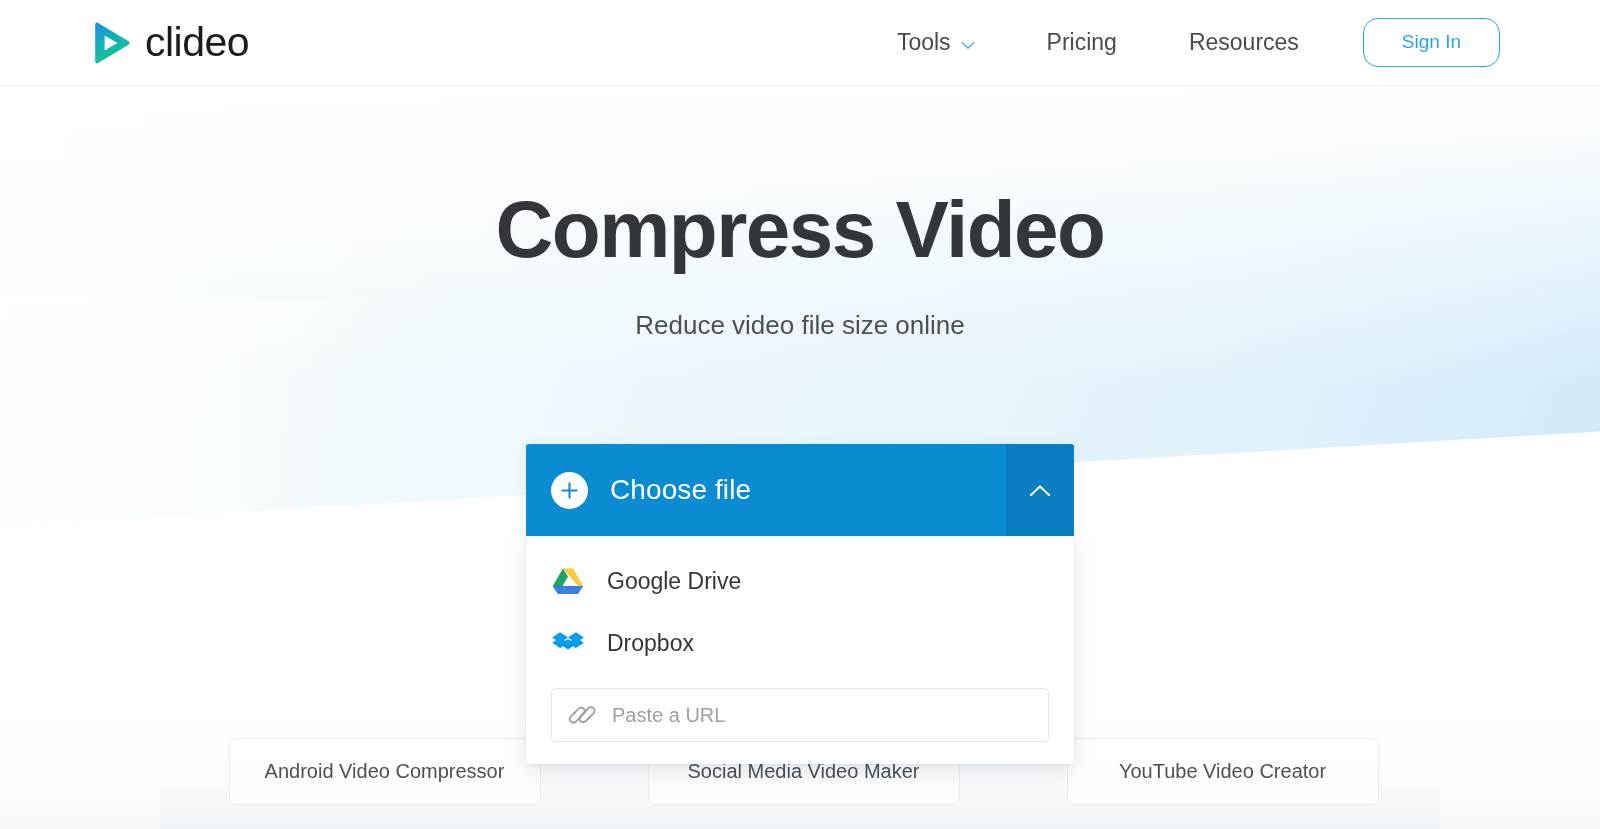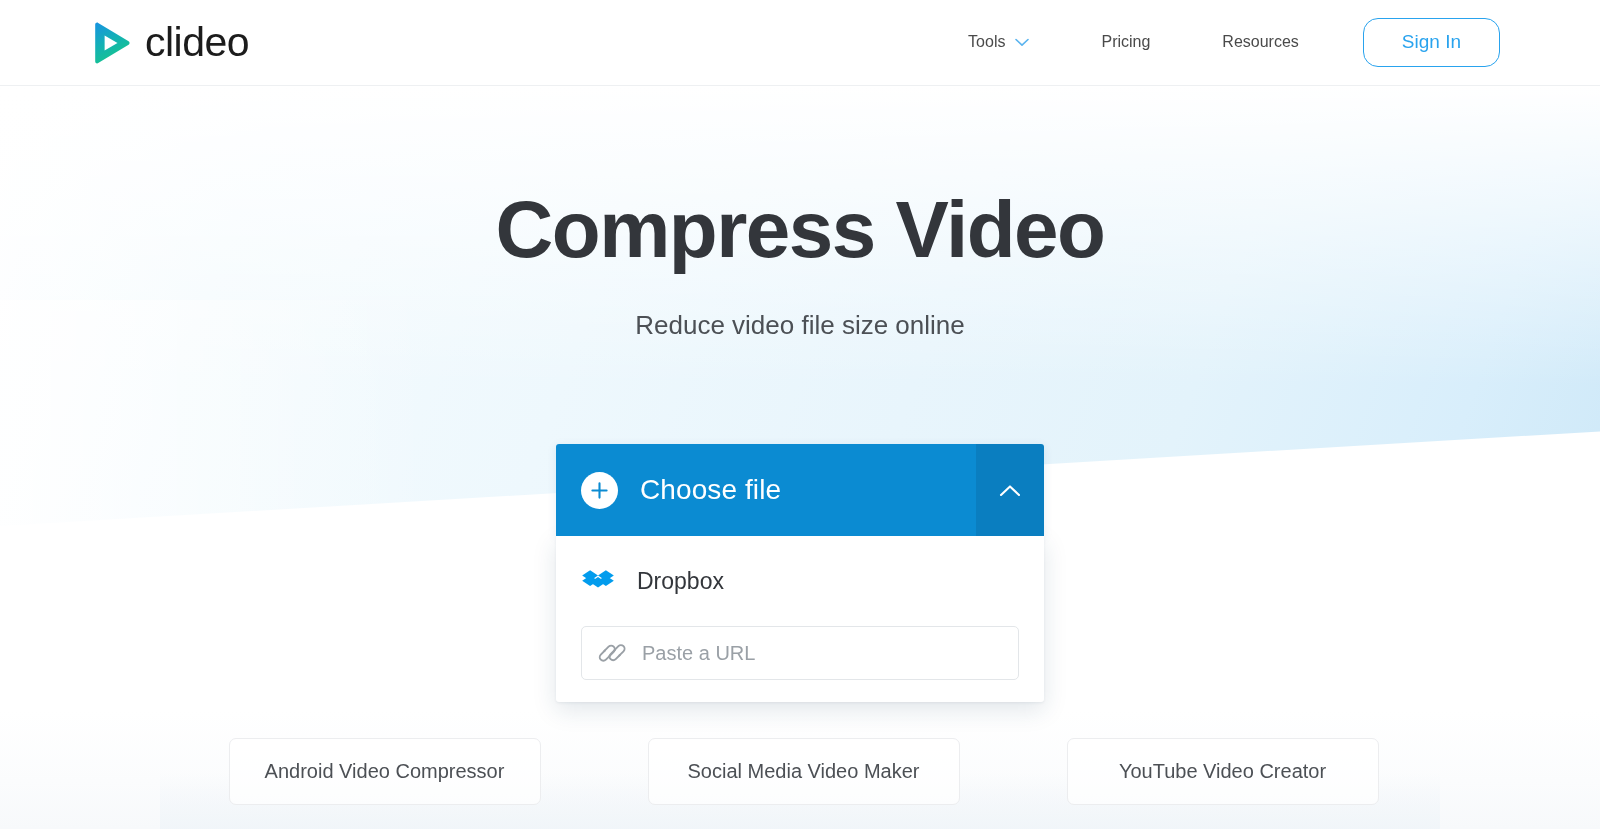--- a/index.html
+++ b/index.html
@@ -100,21 +100,21 @@
   .nav {
     margin-left: auto;
     display: flex;
     align-items: center;
     gap: 0;
   }
   .nav-item {
     display: flex;
     align-items: flex-start;
     gap: 10px;
-    font-size: 16px;
+    font-size: 23px;
     color: #4a4a4a;
     padding: 10px 36px;
     cursor: pointer;
     white-space: nowrap;
   }
   .chev-down {
     width: 14px; height: 9px;
     display: inline-block;
   }
   .signin-btn {
@@ -150,21 +150,21 @@
     color: #4c5055;
     font-weight: 400;
   }
 
   
   #uploader {
     position: absolute;
     left: 50%;
     transform: translateX(-50%);
     top: 444px;
-    width: 488px;
+    width: 548px;
     z-index: 30;
   }
 
   .choose-row {
     display: flex;
     height: 92px;
     border-radius: 3px 3px 0 0;
     overflow: hidden;
     box-shadow: 0 2px 10px rgba(0,90,150,.10);
   }
@@ -347,20 +347,30 @@
       <span>
         <svg class="chev-up" viewBox="0 0 22 13">
           <path d="M2 11 L11 2.4 L20 11" fill="none" stroke="#ffffff" stroke-width="2.1" stroke-linecap="round" stroke-linejoin="round"></path>
         </svg>
       </span>
     </div>
   </div>
 
   <div class="dropdown">
 
+    <div class="dd-item">
+      <span>
+        <svg class="dd-icon" viewBox="0 0 34 34">
+          <path d="M11.9 4.4 L22.1 4.4 L32.2 22.0 L27.1 22.0 Z" fill="#ffc83d"></path>
+          <path d="M11.9 4.4 L1.8 22.0 L6.9 30.0 L17.0 12.4 Z" fill="#1da462"></path>
+          <path d="M1.8 22.0 L32.2 22.0 L27.1 30.0 L6.9 30.0 Z" fill="#3c7fe0"></path>
+        </svg>
+      </span>
+      <span class="dd-label">Google Drive</span>
+    </div>
 
     <div class="dd-item">
       <span>
         <svg class="dd-icon" viewBox="0 0 34 34">
           <g fill="#029ced">
             <path d="M9.1 6.2 L1.2 11.5 L9.1 16.8 L17.0 11.5 Z"></path>
             <path d="M24.9 6.2 L17.0 11.5 L24.9 16.8 L32.8 11.5 Z"></path>
             <path d="M9.1 22.1 L1.2 16.8 L9.1 11.5 L17.0 16.8 Z"></path>
             <path d="M24.9 22.1 L17.0 16.8 L24.9 11.5 L32.8 16.8 Z"></path>
             <path d="M17.0 23.6 L9.1 18.3 L17.0 13.0 L24.9 18.3 Z"></path>

